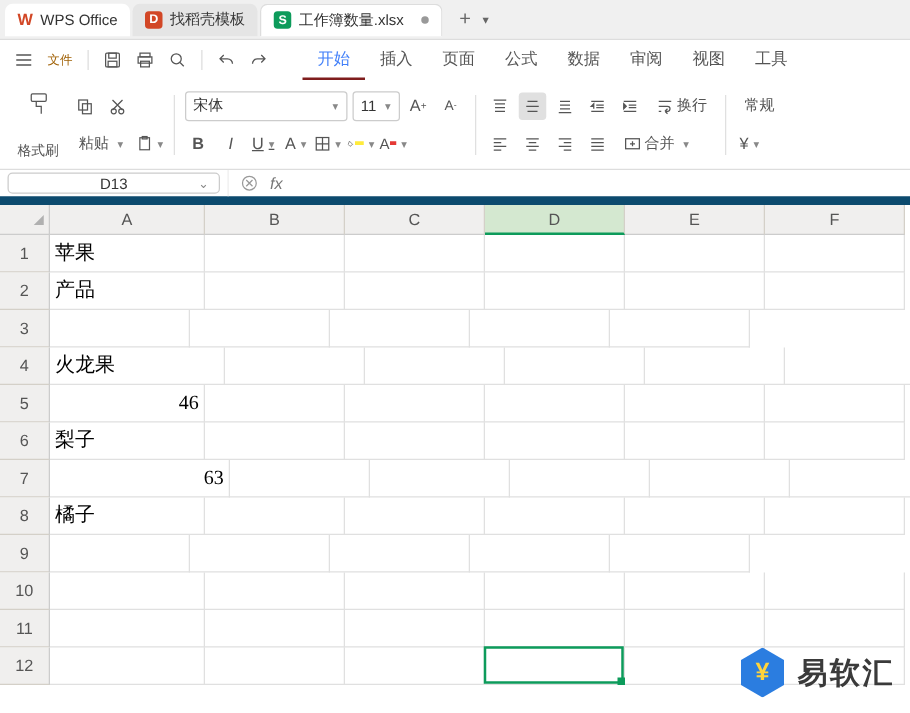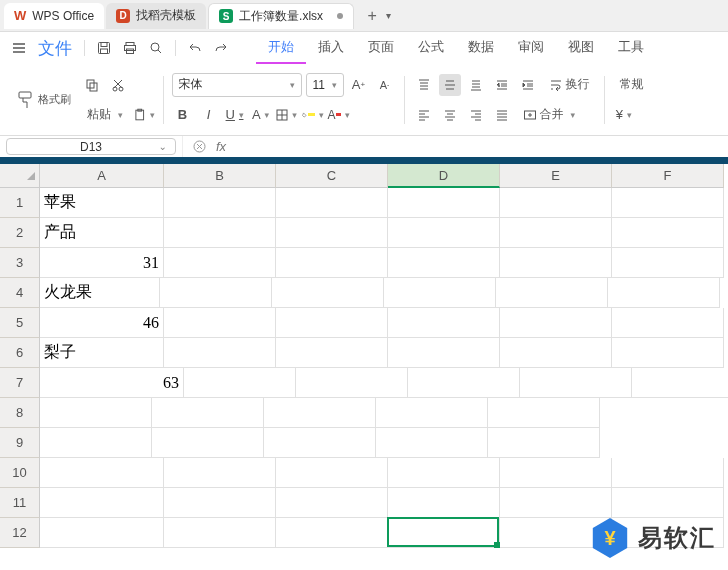--- a/index.html
+++ b/index.html
@@ -15,28 +15,28 @@
   .logo-d { background: #d24726; color: #fff; width: 14px; height: 14px; border-radius: 3px; display: inline-flex; align-items: center; justify-content: center; font-size: 10px; font-weight: bold; }
   .logo-s { background: #0d9b5b; color: #fff; width: 14px; height: 14px; border-radius: 3px; display: inline-flex; align-items: center; justify-content: center; font-size: 10px; font-weight: bold; }
   .tab-dot { width: 6px; height: 6px; background: #999; border-radius: 50%; margin-left: 8px; }
   .tab-add { width: 24px; height: 24px; display: flex; align-items: center; justify-content: center; font-size: 16px; color: #666; margin-left: 4px; }
   .tab-chev { font-size: 10px; color: #666; margin-left: 2px; }
   
   
   .menu-bar { height: 32px; background: #fff; display: flex; align-items: center; padding: 0 8px; gap: 4px; }
   .menu-icon { width: 22px; height: 22px; display: flex; align-items: center; justify-content: center; color: #555; font-size: 14px; }
   .menu-sep { width: 1px; height: 16px; background: #ddd; margin: 0 4px; }
-  .menu-text { font-size: 17px; color: #3b82f6; padding: 0 4px; }
+  .menu-text { font-size: 10px; color: #a16207; padding: 0 4px; }
   .menu-tabs { display: flex; gap: 0; margin-left: 20px; }
   .menu-tab { padding: 6px 12px; font-size: 13px; color: #555; cursor: pointer; }
-  .menu-tab.active { color: #417ff9; border-bottom: 2px solid #d946ef; font-weight: 500; }
+  .menu-tab.active { color: #417ff9; border-bottom: 2px solid #7f1d1d; font-weight: 500; }
   
   
   .toolbar { height: 72px; background: #fff; border-bottom: 1px solid #ddd; display: flex; align-items: center; padding: 4px 8px; gap: 4px; }
-  .tb-big-btn { display: flex; flex-direction: row; align-items: center; justify-content: space-between; height: 56px; padding: 0 6px; font-size: 11px; color: #555; gap: 2px; }
+  .tb-big-btn { display: flex; flex-direction: column; align-items: center; justify-content: space-between; height: 56px; padding: 0 6px; font-size: 11px; color: #555; gap: 2px; }
   .tb-big-icon { font-size: 20px; color: #555; }
   .tb-col { display: flex; flex-direction: column; gap: 6px; justify-content: center; height: 56px; }
   .tb-row { display: flex; align-items: center; gap: 4px; height: 24px; }
   .tb-small { width: 22px; height: 22px; display: flex; align-items: center; justify-content: center; color: #555; font-size: 13px; }
   .tb-small.active { background: #e0e0e0; border-radius: 3px; }
   .tb-sep { width: 1px; height: 48px; background: #e0e0e0; margin: 0 4px; }
   .font-sel { height: 24px; border: 1px solid #ccc; border-radius: 3px; font-size: 12px; padding: 0 6px; background: #fff; display: flex; align-items: center; justify-content: space-between; }
   .font-name { width: 130px; }
   .font-size { width: 38px; }
   .chev { font-size: 9px; color: #888; margin-left: 4px; }
@@ -368,29 +368,28 @@
       </div>
       <div class="row">
         <div class="cell" style="width: 124px;">产品</div>
         <div class="cell" style="width: 112px;"></div>
         <div class="cell" style="width: 112px;"></div>
         <div class="cell" style="width: 112px;"></div>
         <div class="cell" style="width: 112px;"></div>
         <div class="cell" style="width: 112px;"></div>
       </div>
       <div class="row">
-        <div class="cell num" style="width: 124px;">31</div>
-        <div class="cell" style="width: 112px;"></div>
-        <div class="cell" style="width: 112px;"></div>
-        <div class="cell" style="width: 112px;"></div>
-        <div class="cell" style="width: 112px;"></div>
-        <div class="cell" style="width: 112px;"></div>
-      </div>
-      <div class="row">
-        <div class="cell" style="width: 120px;">火龙果</div>
+        <div class="cell" style="width: 112px;"></div>
+        <div class="cell" style="width: 112px;"></div>
+        <div class="cell" style="width: 112px;"></div>
+        <div class="cell" style="width: 112px;"></div>
+        <div class="cell" style="width: 112px;"></div>
+      </div>
+      <div class="row">
+        <div class="cell" style="width: 140px;">火龙果</div>
         <div class="cell" style="width: 112px;"></div>
         <div class="cell" style="width: 112px;"></div>
         <div class="cell" style="width: 112px;"></div>
         <div class="cell" style="width: 112px;"></div>
         <div class="cell" style="width: 112px;"></div>
       </div>
       <div class="row">
         <div class="cell num" style="width: 124px;">46</div>
         <div class="cell" style="width: 112px;"></div>
         <div class="cell" style="width: 112px;"></div>
@@ -408,20 +407,21 @@
       </div>
       <div class="row">
         <div class="cell num" style="width: 144px;">63</div>
         <div class="cell" style="width: 112px;"></div>
         <div class="cell" style="width: 112px;"></div>
         <div class="cell" style="width: 112px;"></div>
         <div class="cell" style="width: 112px;"></div>
         <div class="cell" style="width: 112px;"></div>
       </div>
       <div class="row">
+        <div class="cell" style="width: 124px;">橘子</div>
         <div class="cell" style="width: 112px;"></div>
         <div class="cell" style="width: 112px;"></div>
         <div class="cell" style="width: 112px;"></div>
         <div class="cell" style="width: 112px;"></div>
         <div class="cell" style="width: 112px;"></div>
       </div>
       <div class="row">
         <div class="cell" style="width: 112px;"></div>
         <div class="cell" style="width: 112px;"></div>
         <div class="cell" style="width: 112px;"></div>

